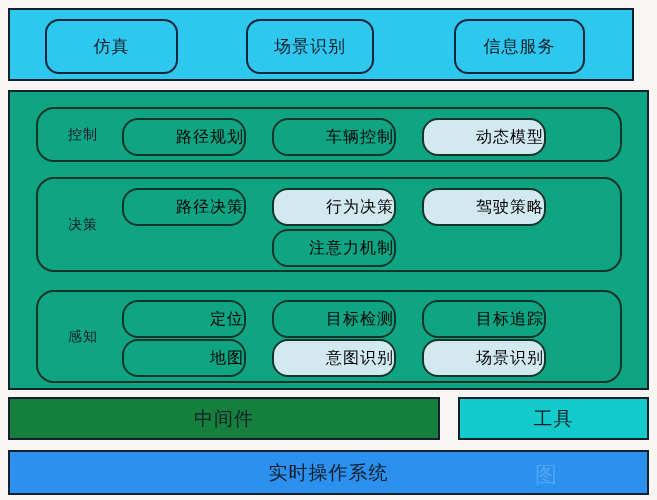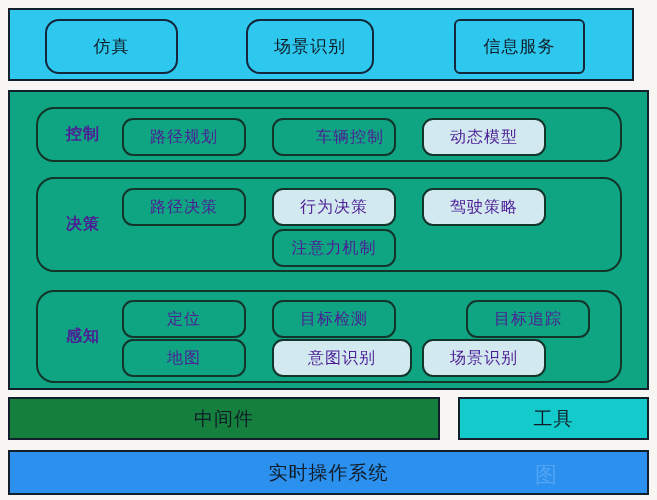--- a/index.html
+++ b/index.html
@@ -106,38 +106,37 @@
     border-radius: 18px;
     background: #0fa583;
   }
 
   .layer-title {
     position: absolute;
     left: 14px;
     display: flex;
     align-items: center;
     justify-content: center;
+    font-size: 14px;
+    color: #0f172a;
+    letter-spacing: 1px;
+    width: 62px;
+  }
+
+  
+  .chip {
+    position: absolute;
+    box-sizing: border-box;
+    border: 2px solid #13342a;
+    border-radius: 16px;
+    display: flex;
+    align-items: center;
+    justify-content: flex-end;
     font-size: 16px;
-    color: #4c1d95;
-    letter-spacing: 1px;
-    width: 62px;
-    font-weight: bold;
-  }
-
-  
-  .chip {
-    position: absolute;
-    box-sizing: border-box;
-    border: 2px solid #13342a;
-    border-radius: 11px;
-    display: flex;
-    align-items: center;
-    justify-content: center;
-    font-size: 16px;
-    color: #4c1d95;
+    color: #000000;
     letter-spacing: 1px;
   }
 
   .chip.fill-green {
     background: #0fa583;
   }
 
   .chip.fill-blue {
     background: #d2e9f0;
   }
@@ -159,21 +158,21 @@
 
 <div id="arch">
 
   <div class="band band-app">
     <div class="app-box" style="left:35px; top:9px; width:133px; height:55px;">
       <span>仿真</span>
     </div>
     <div class="app-box" style="left:236px; top:9px; width:128px; height:55px;">
       <span>场景识别</span>
     </div>
-    <div class="app-box" style="left:444px; top:9px; width:131px; height:55px;border-radius:6px;">
+    <div class="app-box" style="left:444px; top:9px; width:131px; height:55px;">
       <span>信息服务</span>
     </div>
   </div>
 
   <div class="band band-stack">
 
     <div class="layer" style="left:26px; top:15px; width:586px; height:55px;">
       <div class="layer-title" style="top:0; bottom:0;">控制</div>
       <div class="chip fill-green" style="left:84px; top:9px; width:124px; height:38px;">
         <span>路径规划</span>
@@ -203,27 +202,27 @@
     </div>
 
     <div class="layer" style="left:26px; top:198px; width:586px; height:93px;">
       <div class="layer-title" style="top:0; bottom:0;">感知</div>
       <div class="chip fill-green" style="left:84px; top:8px; width:124px; height:38px;">
         <span>定位</span>
       </div>
       <div class="chip fill-green" style="left:234px; top:8px; width:124px; height:38px;">
         <span>目标检测</span>
       </div>
-      <div class="chip fill-green" style="left:384px; top:8px; width:124px; height:38px;margin-left:44px;">
+      <div class="chip fill-green" style="left:384px; top:8px; width:124px; height:38px;">
         <span>目标追踪</span>
       </div>
       <div class="chip fill-green" style="left:84px; top:47px; width:124px; height:38px;">
         <span>地图</span>
       </div>
-      <div class="chip fill-blue" style="left:234px; top:47px; width:140px; height:38px;">
+      <div class="chip fill-blue" style="left:234px; top:47px; width:124px; height:38px;">
         <span>意图识别</span>
       </div>
       <div class="chip fill-blue" style="left:384px; top:47px; width:124px; height:38px;">
         <span>场景识别</span>
       </div>
     </div>
 
   </div>
 
   <div class="band band-mid">

